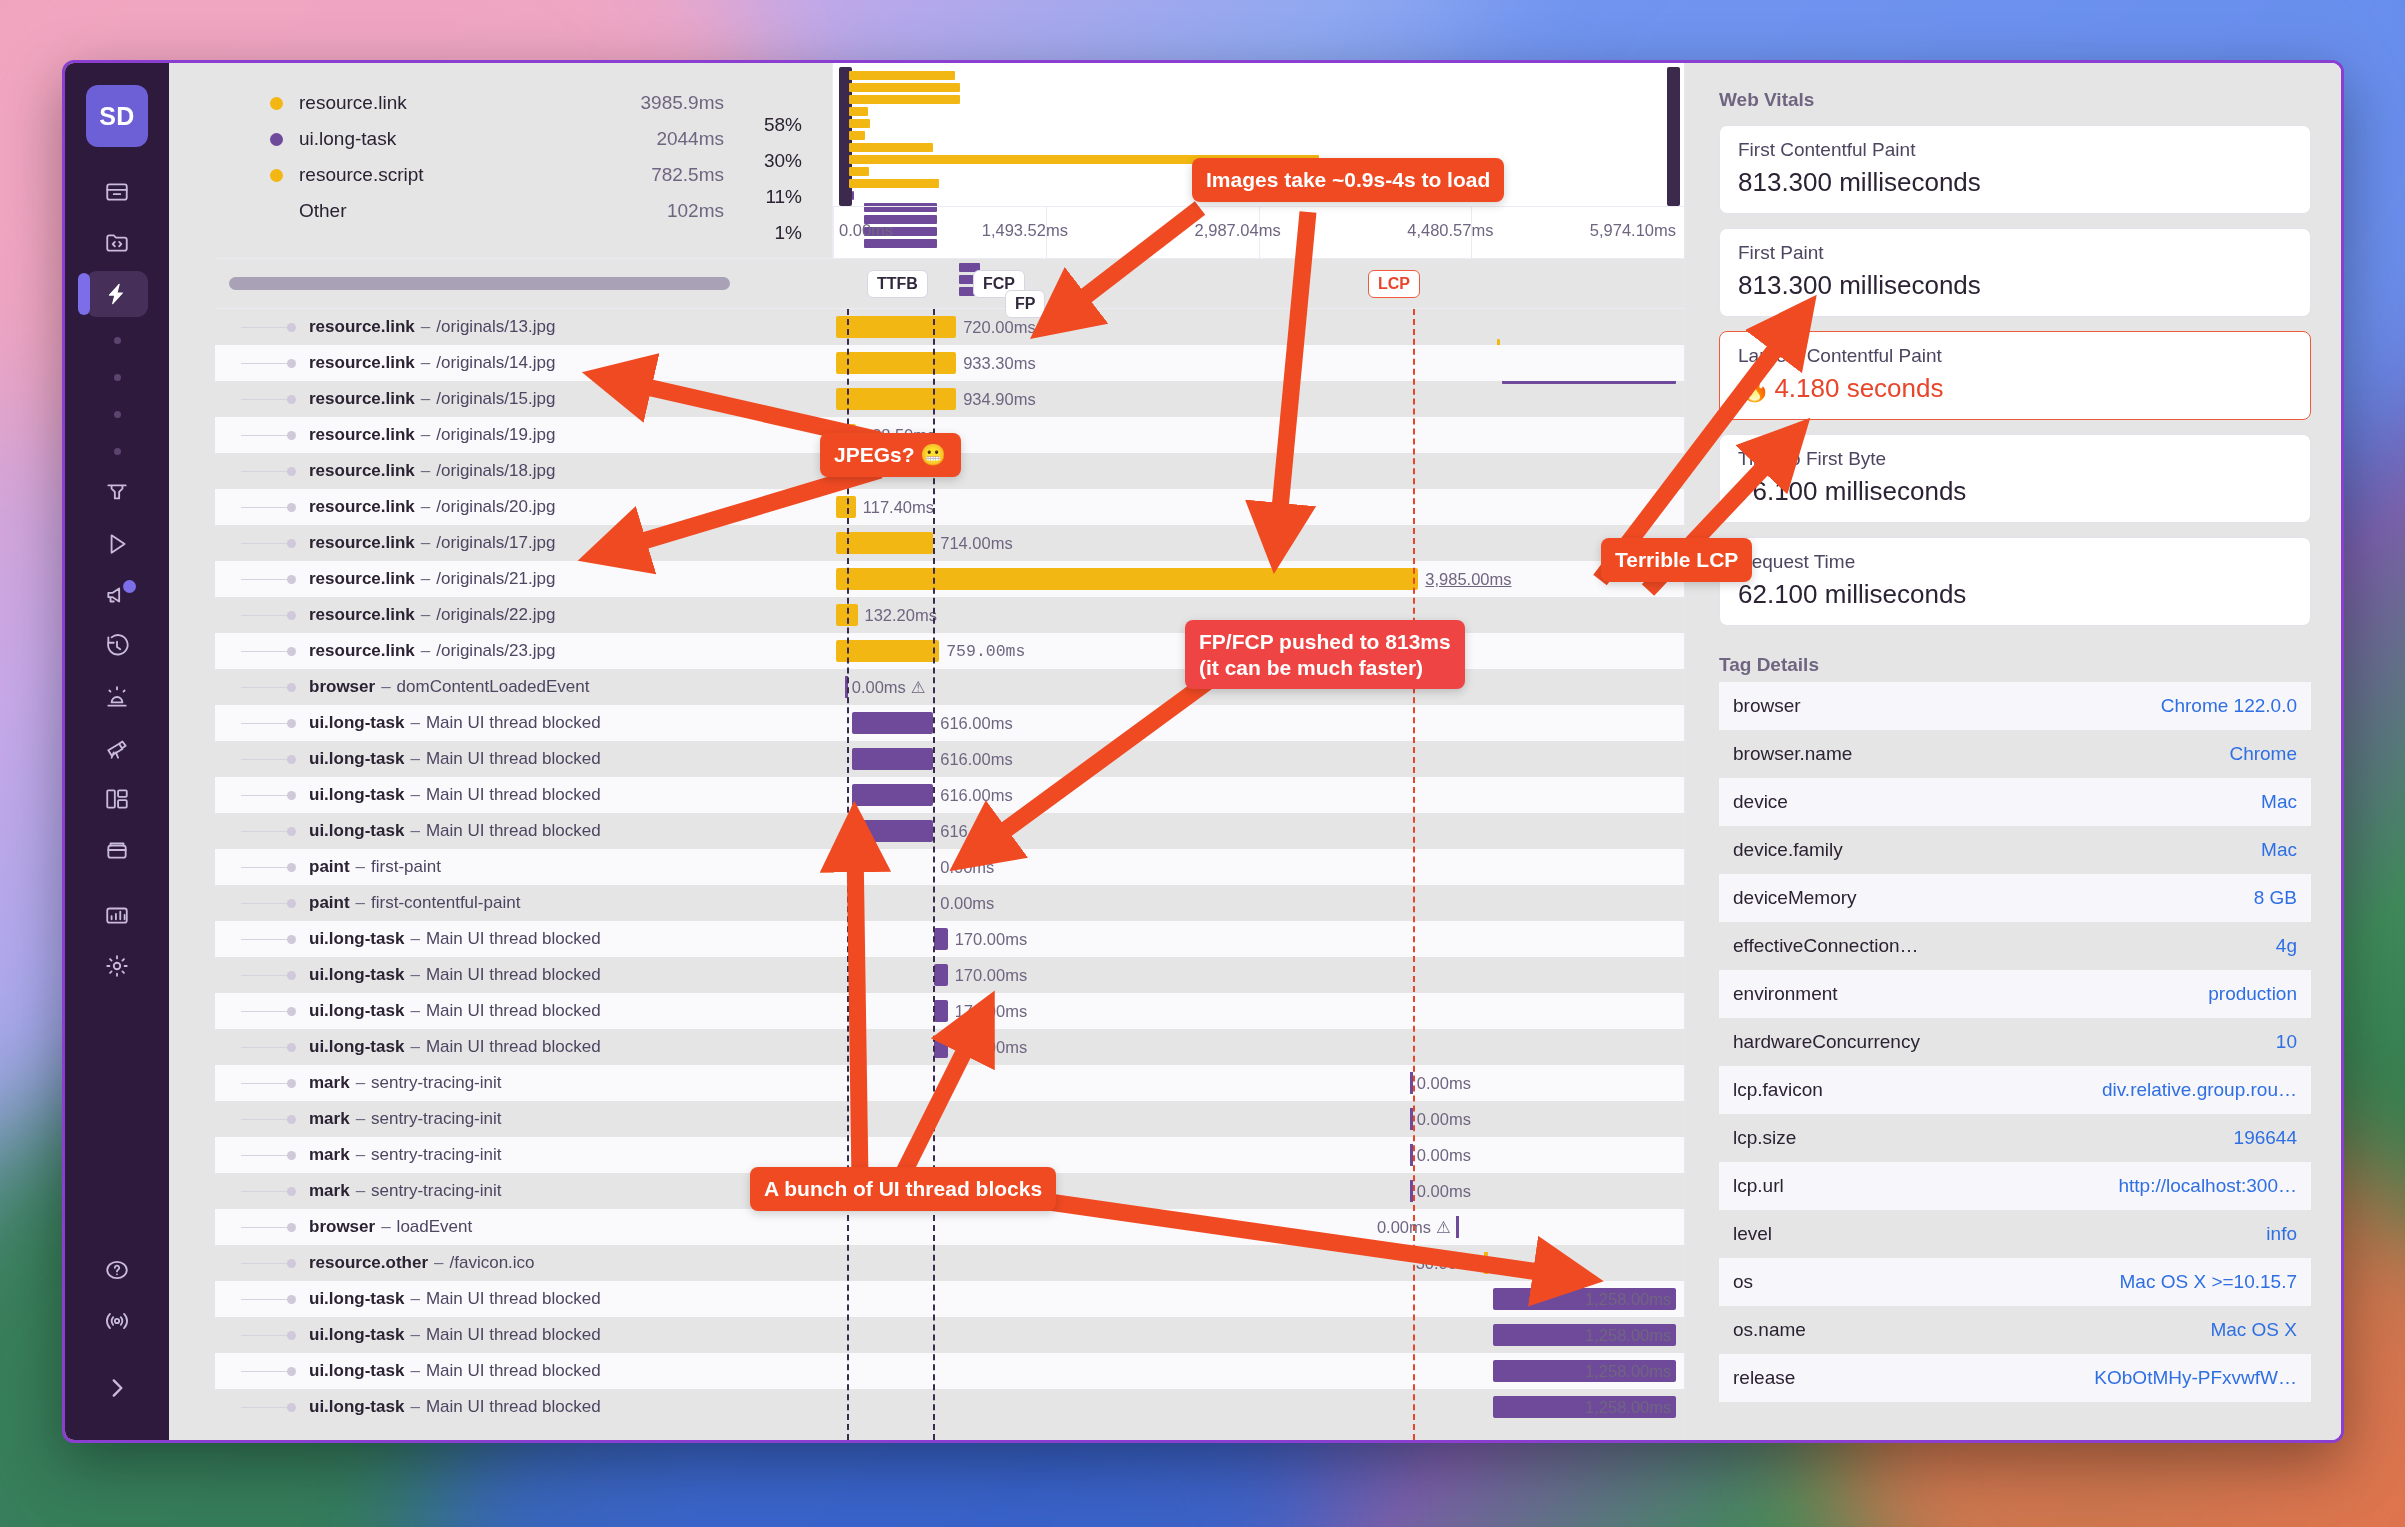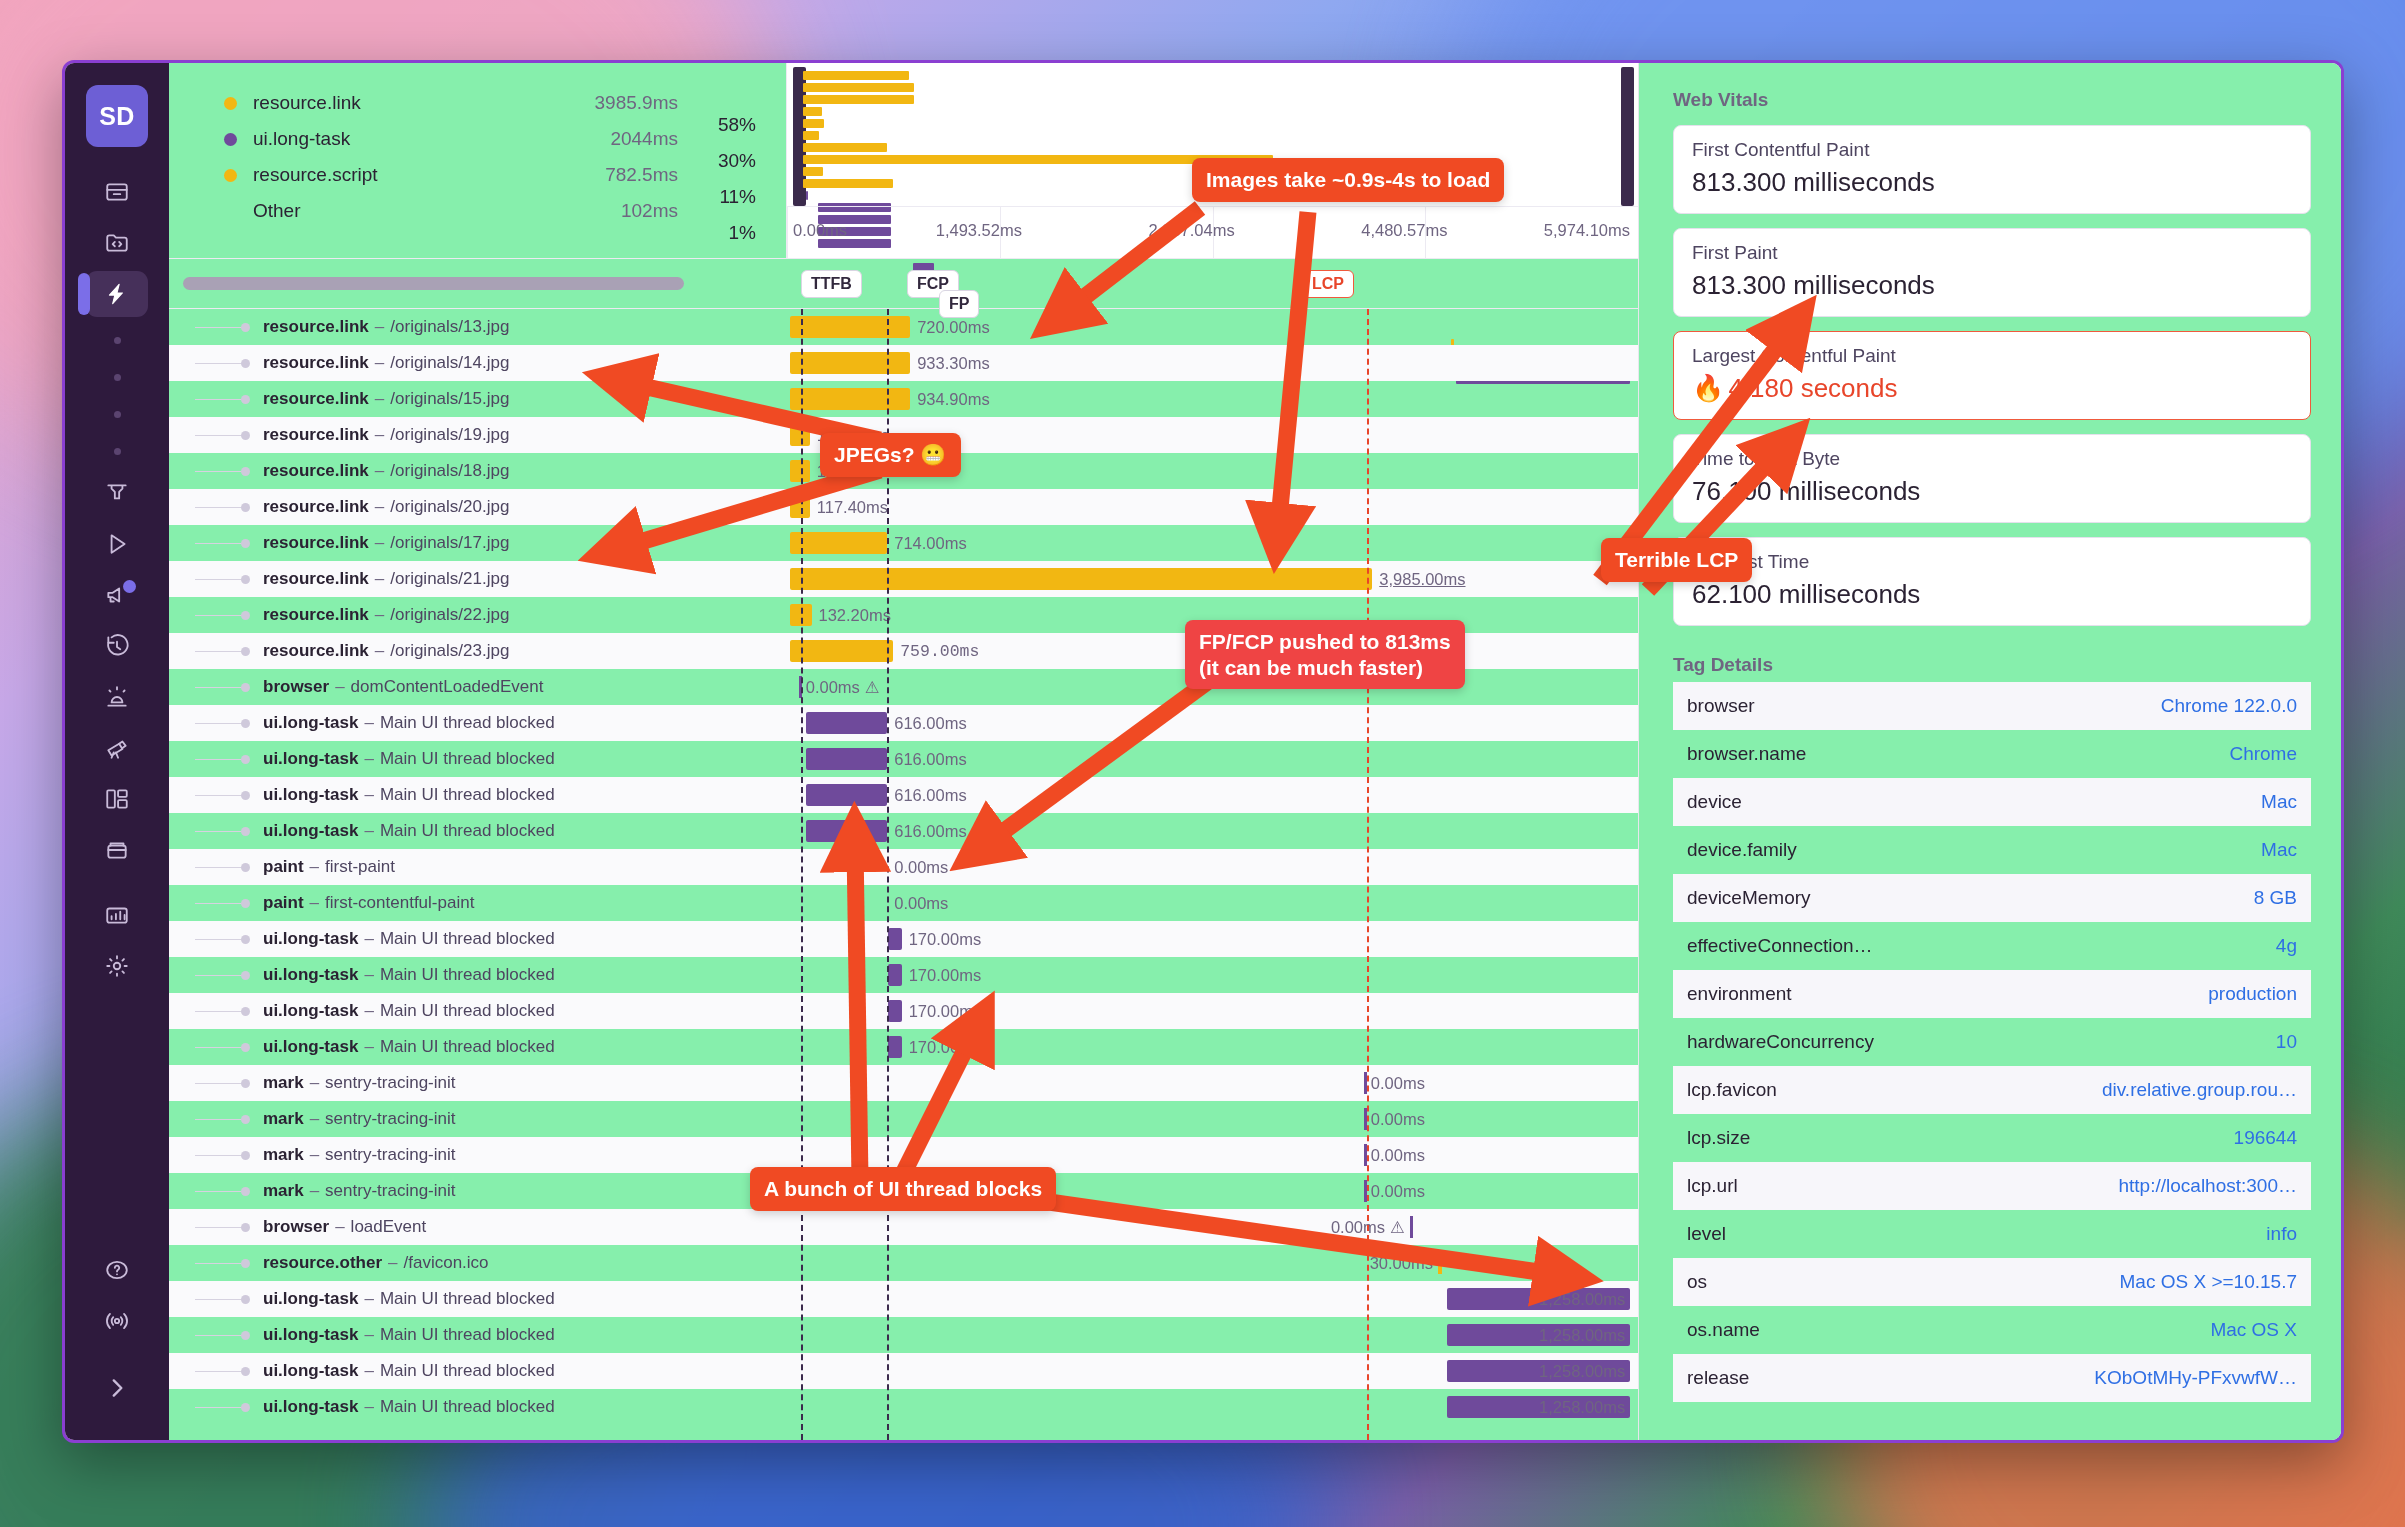--- a/index.html
+++ b/index.html
@@ -44,21 +44,21 @@
   .nav .ico svg { width:26px;height:26px; stroke:#c9bbd9; stroke-width:1.7; fill:none; stroke-linecap:round; stroke-linejoin:round; }
   .nav .ico.active { background:#46305a; border-radius:11px; }
   .nav .ico.active svg { stroke:#ffffff; }
   .nav .active-pill { position:absolute; left:-8px; width:12px;height:42px;border-radius:6px;background:#7b6ee8; }
   .nav .dot-sep { width:7px;height:7px;border-radius:50%;background:#5b4470; margin:15px 0; }
   .nav .badge { position:absolute; right:12px; top:8px; width:13px;height:13px;border-radius:50%;background:#7b6ee8; }
   .nav .spacer { flex:1; }
   .nav .bottom { padding-bottom:24px; display:flex; flex-direction:column; align-items:center; }
 
   
-  .content { flex:1; display:flex; min-width:0; background:#86efac; }
+  .content { flex:1; display:flex; min-width:0; background:#e5e5e5;padding-left:46px; }
   .left-pane { width:1470px; flex:0 0 1470px; display:flex; flex-direction:column; border-right:1px solid #e8e6ee; }
 
   
   .head { display:flex; height:196px; border-bottom:1px solid #eceaf2; }
   .legend { width:618px; flex:0 0 618px; padding:22px 30px 0 55px; border-right:1px solid #eceaf2;}
   .lrow { display:flex; align-items:center; height:36px; font-size:19px; color:#2b2233; }
   .lrow .swatch { width:13px;height:13px;border-radius:50%; margin-right:16px; flex:0 0 13px;}
   .lrow .lname { flex:1; }
   .lrow .lval { color:#6f6581; margin-right:26px; }
   .lrow .lpct { color:#2b2233; width:52px; text-align:right;margin-top:43px; }
@@ -66,21 +66,21 @@
   .minimap { flex:1; position:relative; background:#fff; }
   .mm-bars { position:absolute; left:16px; top:8px; right:10px; bottom:58px; }
   .mm-bars span { position:absolute; height:9px; border-radius:1px; display:block; }
   .mm-handle { position:absolute; top:4px; bottom:52px; width:13px; background:#3b2a4c; border-radius:2px; }
   .mm-axis { position:absolute; left:0; right:0; bottom:0; height:52px; border-top:1px solid #eceaf2; }
   .mm-axis .tick { position:absolute; top:14px; font-size:16.5px; color:#6f6581; white-space:nowrap;}
   .mm-axis .gl { position:absolute; top:0; bottom:0; width:1px; background:#eceaf2; }
 
   
   .wf { flex:1; display:flex; flex-direction:column; min-height:0; }
-  .wf-head { display:flex; height:50px; align-items:center; border-bottom:1px solid #eceaf2; }
+  .wf-head { display:flex; height:50px; align-items:center; border-bottom:1px solid #eceaf2;gap:20px; }
   .wf-head .scrollcell { width:618px; flex:0 0 618px; padding:0 22px 0 14px; display:flex; align-items:center; }
   .scrollbar-track { flex:1; height:13px; }
   .scrollbar-thumb { width:86%; height:13px; border-radius:7px; background:#a9a1b5; }
   .wf-head .marks { flex:1; position:relative; height:100%; }
   .chip {
     position:absolute; top:11px; height:28px; padding:0 9px; border:1px solid #d9d5e2; border-radius:6px;
     background:#fff; font-size:16px; font-weight:700; color:#32283d; display:flex; align-items:center;
   }
   .chip.lcp { border-color:#f05a3c; color:#e8452a; }
 

